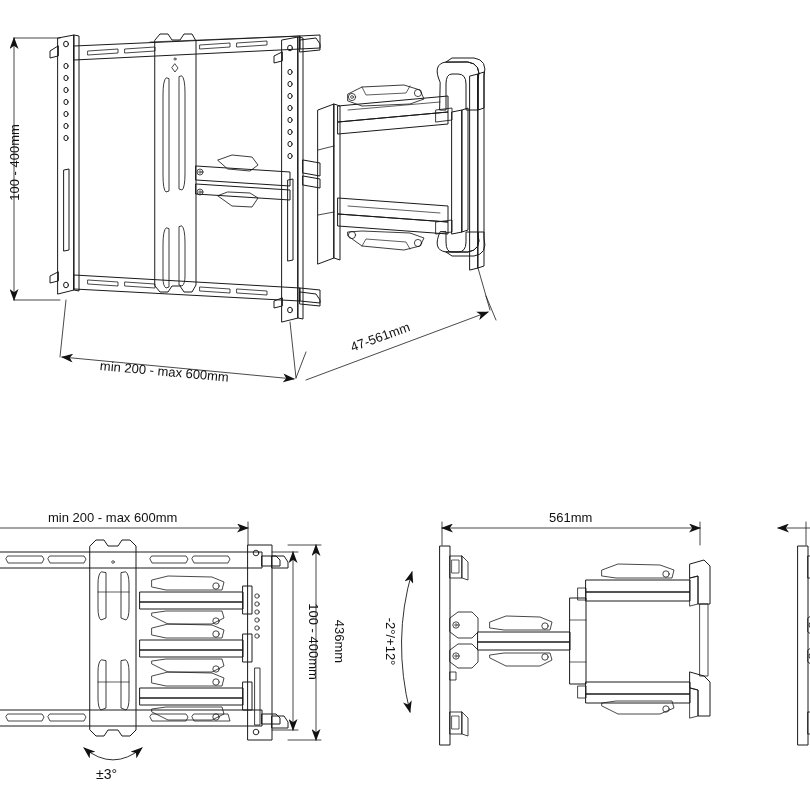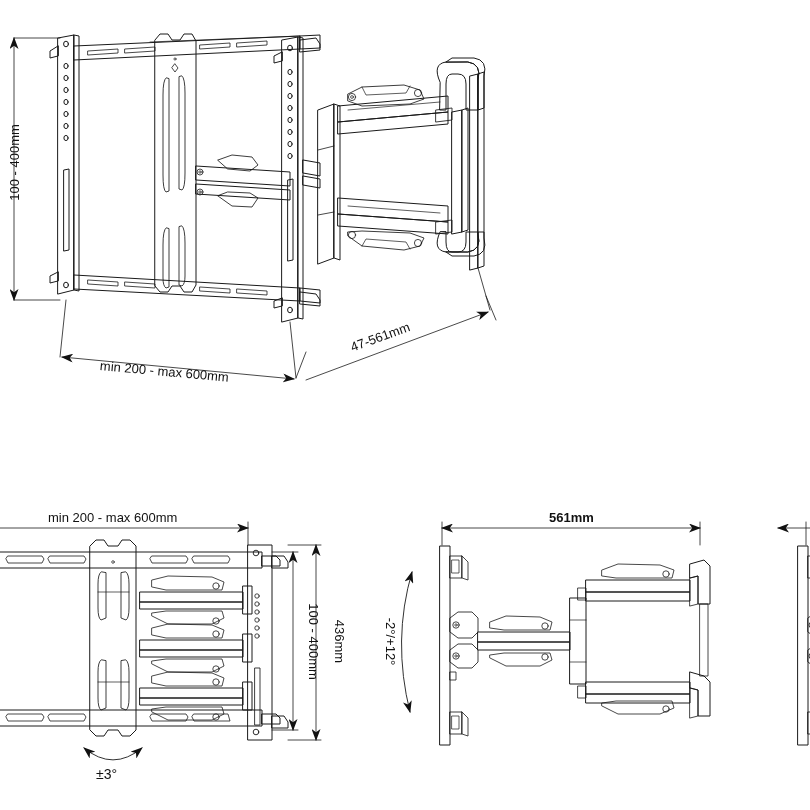--- a/index.html
+++ b/index.html
@@ -377,18 +377,18 @@
 <div class="lbl" style="left:48px;top:510px;font-size:13px;">min 200 - max 600mm</div>
 
 <div class="lbl" style="left:258px;top:634px;width:110px;text-align:center;font-size:13px;
             transform:rotate(90deg);transform-origin:50% 50%;">100 - 400mm</div>
 
 <div class="lbl" style="left:289px;top:634px;width:100px;text-align:center;font-size:13px;
             transform:rotate(90deg);transform-origin:50% 50%;">436mm</div>
 
 <div class="lbl" style="left:96px;top:766px;font-size:14px;">±3°</div>
 
-<div class="lbl" style="left:549px;top:510px;font-size:13px;font-weight:bold;">561mm</div>
+<div class="lbl" style="left:549px;top:510px;font-size:13px;">561mm</div>
 
 <div class="lbl" style="left:345px;top:634px;width:90px;text-align:center;font-size:13px;
             transform:rotate(90deg);transform-origin:50% 50%;">-2°/+12°</div>
 
 </div>
 
 </body></html>

